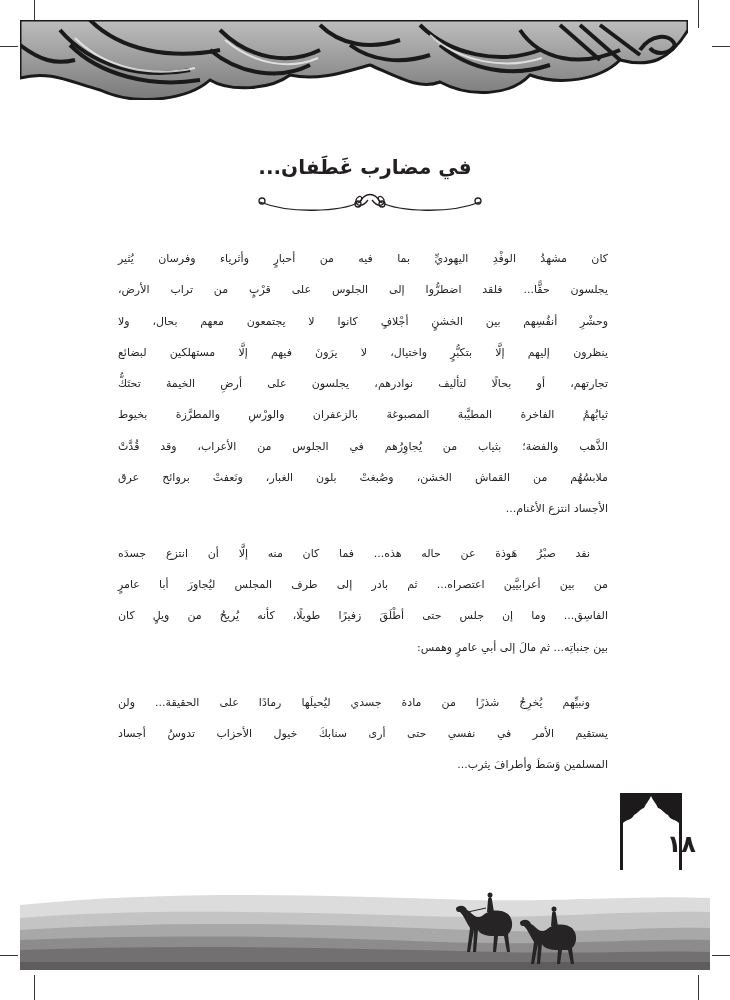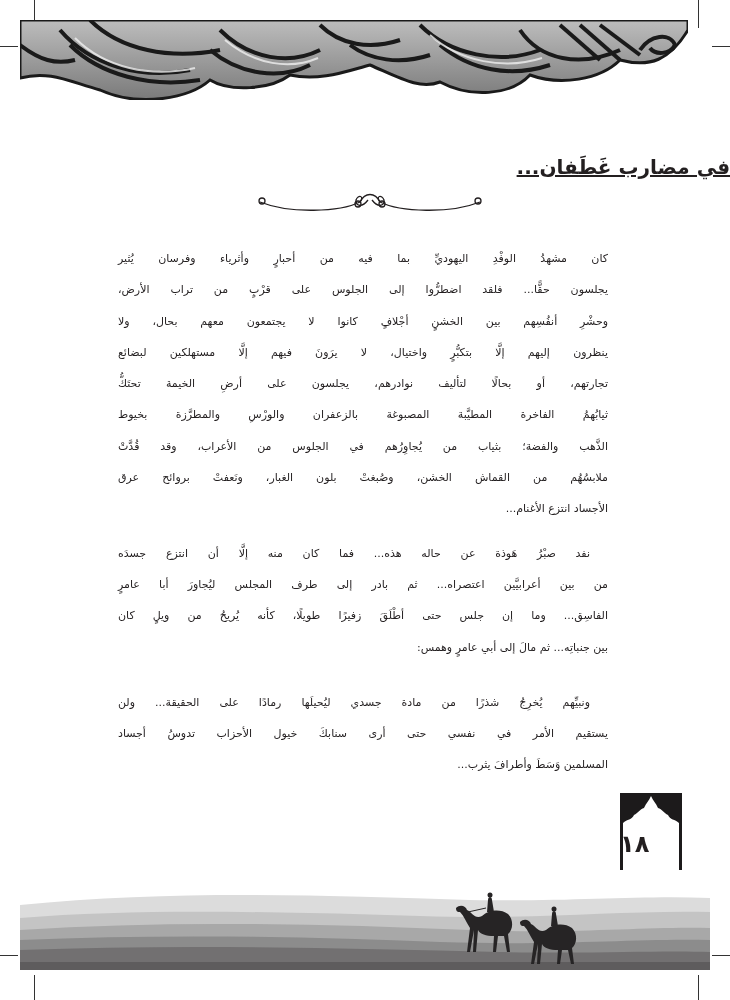--- a/index.html
+++ b/index.html
@@ -1,32 +1,32 @@
 <!DOCTYPE html>
 <html><head>
 <meta charset="utf-8">
 <style>
   html, body { margin: 0; padding: 0; background: #ffffff; }
   body { width: 730px; height: 1000px; position: relative; overflow: hidden;
          font-family: "DejaVu Sans", sans-serif; color: #231f20; }
   .crop { position: absolute; background: #333; }
   .header-art { position: absolute; left: 20px; top: 20px; width: 668px; height: 80px; }
-  .title { position: absolute; left: 0; right: 0; top: 155px; 
-           font-size: 20px; font-weight: bold; direction: rtl; text-decoration: underline; }
+  .title { position: absolute; left: 0; right: 0; top: 155px; text-align: center;
+           font-size: 20px; font-weight: bold; direction: rtl; }
   .ornament { position: absolute; left: 250px; top: 188px; width: 240px; height: 30px; }
   .body-text { position: absolute; left: 118px; width: 490px; top: 243px;
                direction: rtl; text-align: justify; font-size: 11px; line-height: 31.3px; }
   .body-text p { margin: 0; }
   .p1 { text-indent: 0; }
   .p2 { margin-top: 13px !important; text-indent: 18px; }
   .line { display: block; text-align-last: justify; }
   .line.last { text-align-last: right; }
   .dialogue { text-indent: 0; }
   .page-tab { position: absolute; left: 620px; top: 793px; width: 62px; height: 77px; }
-  .page-num { position: absolute; left: 620px; top: 830px; width: 76px; text-align: left;
+  .page-num { position: absolute; left: 620px; top: 830px; width: 76px; text-align: right;
               font-size: 24px; font-weight: bold; color: #231f20; }
   .footer-art { position: absolute; left: 20px; top: 890px; width: 690px; height: 80px; }
 </style>
 </head>
 <body>
 
 <div class="crop" style="left:34px;top:0;width:1px;height:28px;"></div>
 <div class="crop" style="left:0;top:46px;width:18px;height:1px;"></div>
 <div class="crop" style="left:698px;top:0;width:1px;height:28px;"></div>
 <div class="crop" style="left:712px;top:46px;width:18px;height:1px;"></div>

